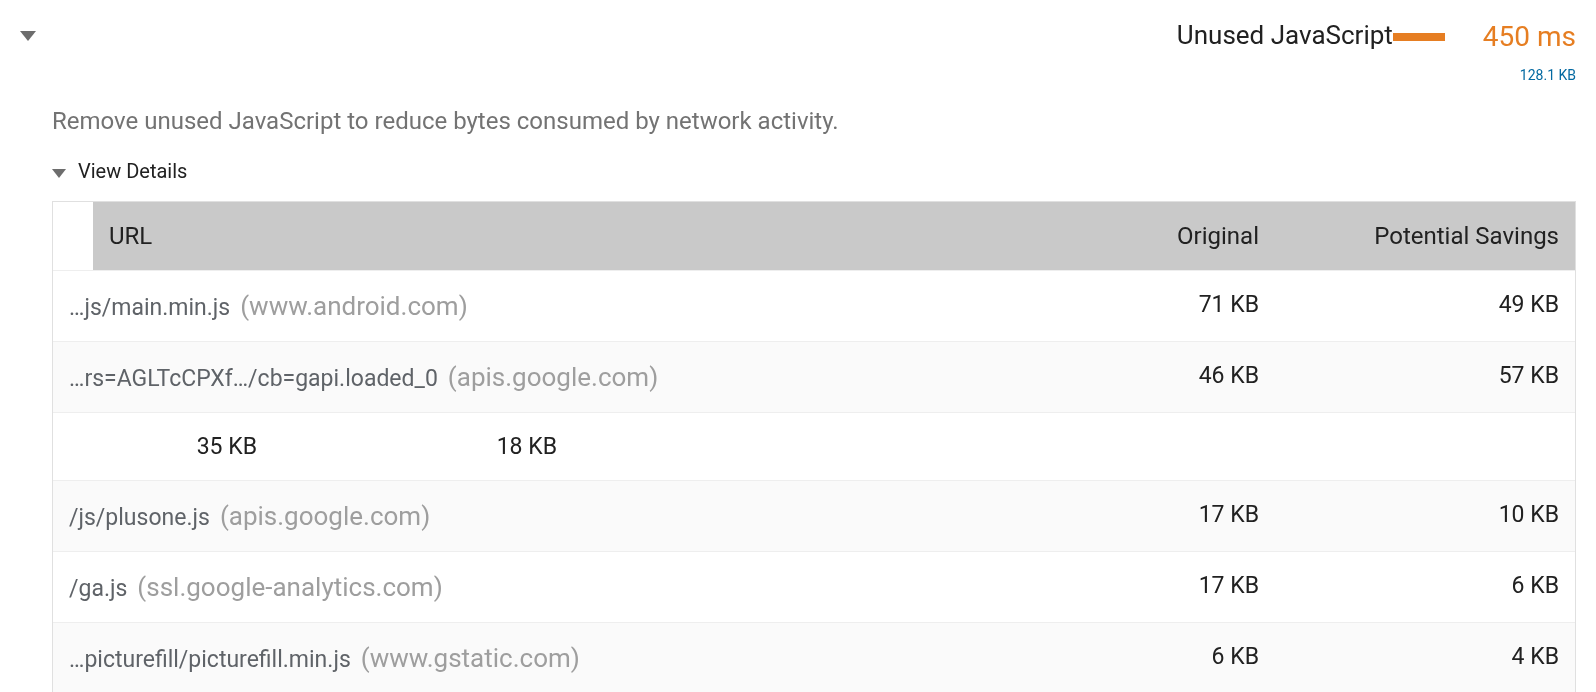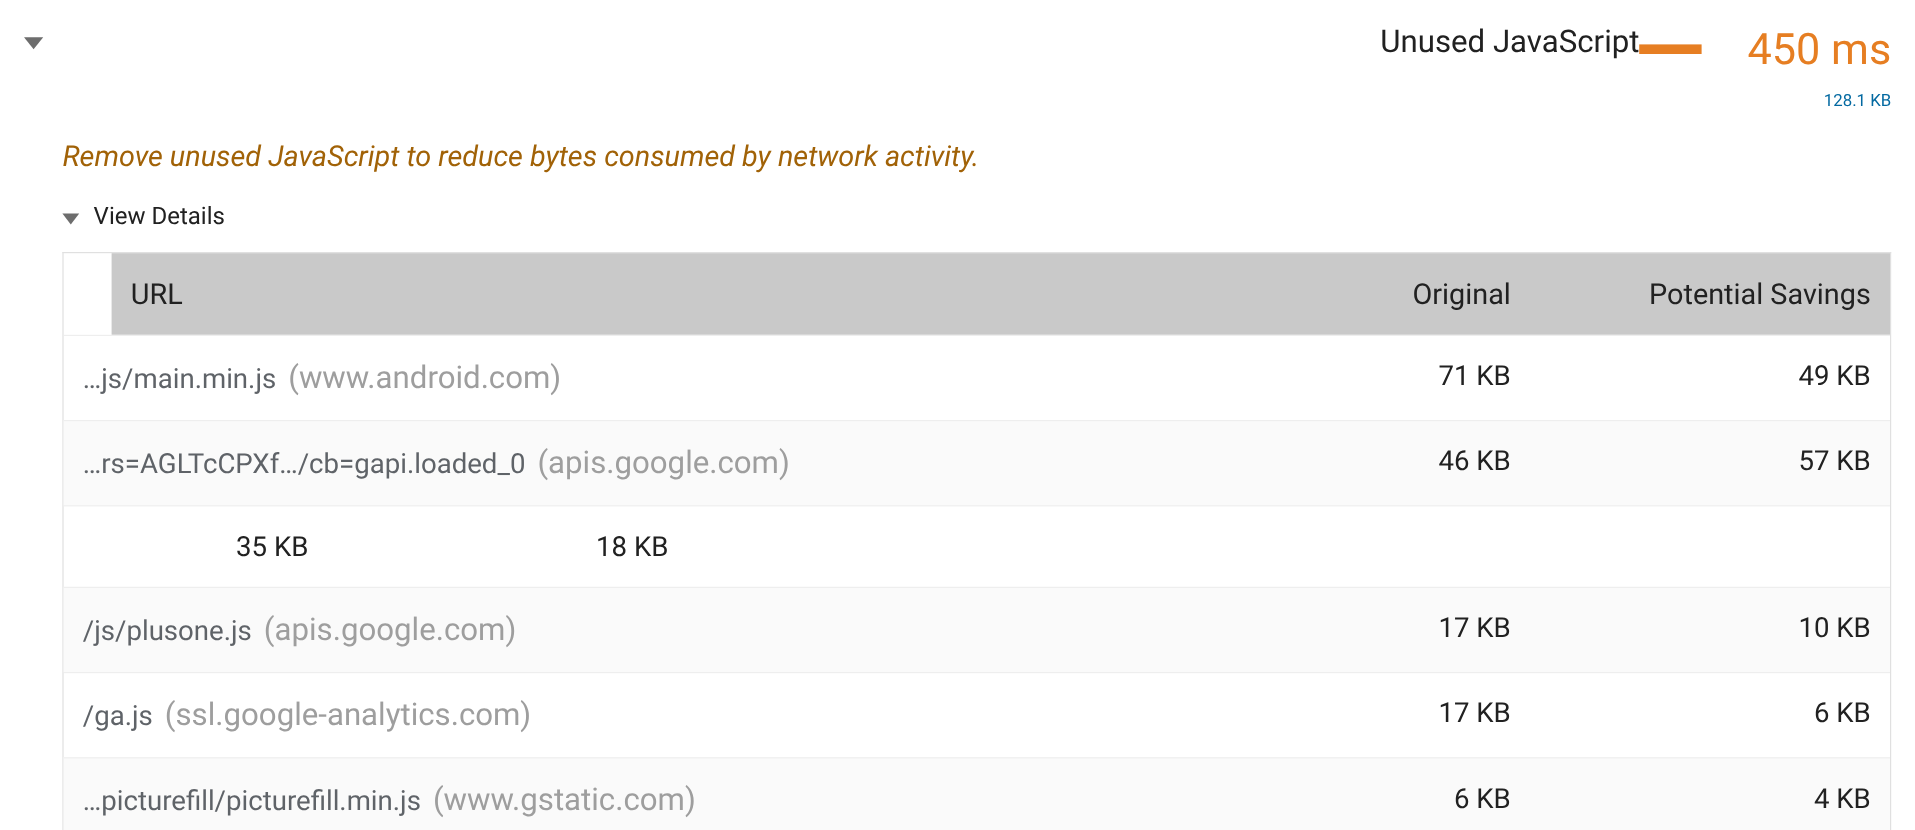--- a/index.html
+++ b/index.html
@@ -52,35 +52,34 @@
     display: flex;
     align-items: center;
     gap: 38px;
   }
   .bar-icon {
     width: 52px;
     height: 8px;
     background: #e67e22;
   }
   .metric-time {
-    font-size: 36px;
+    font-size: 28px;
     color: #e67e22;
     font-weight: 400;
   }
   .metric-size {
     font-size: 14px;
     color: #0369a1;
     margin-top: 14px;
   }
   .description {
     font-size: 24px;
-    color: #a16207;
+    color: #737373;
     margin-left: 32px;
     margin-bottom: 24px;
-    font-style: italic;
   }
   .details-toggle {
     display: flex;
     align-items: flex-start;
     margin-left: 32px;
     margin-bottom: 18px;
     cursor: pointer;
   }
   .details-label {
     font-size: 20px;

